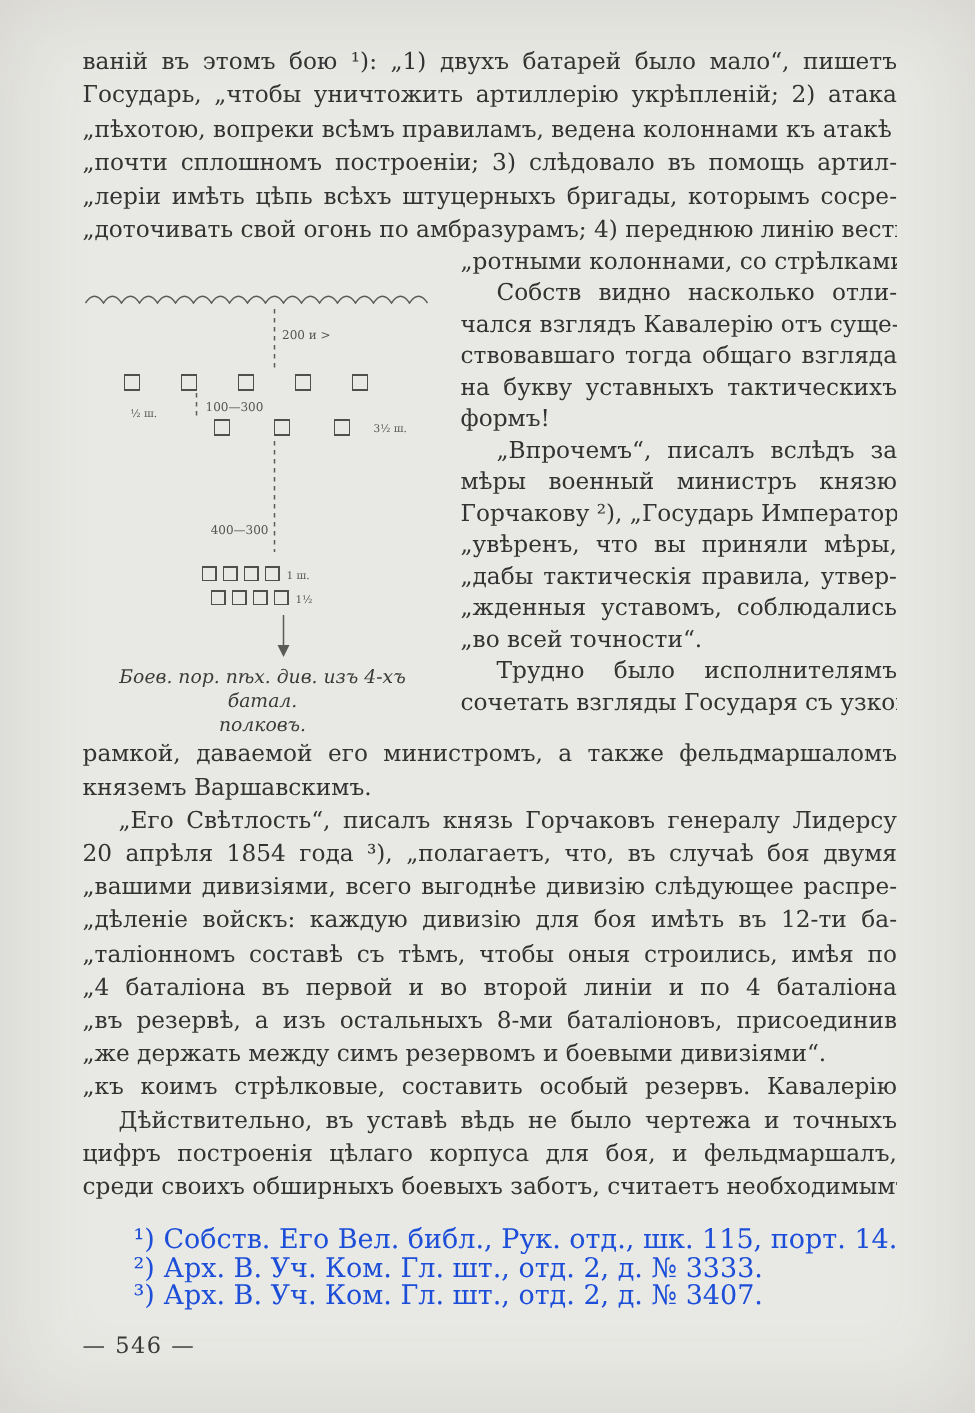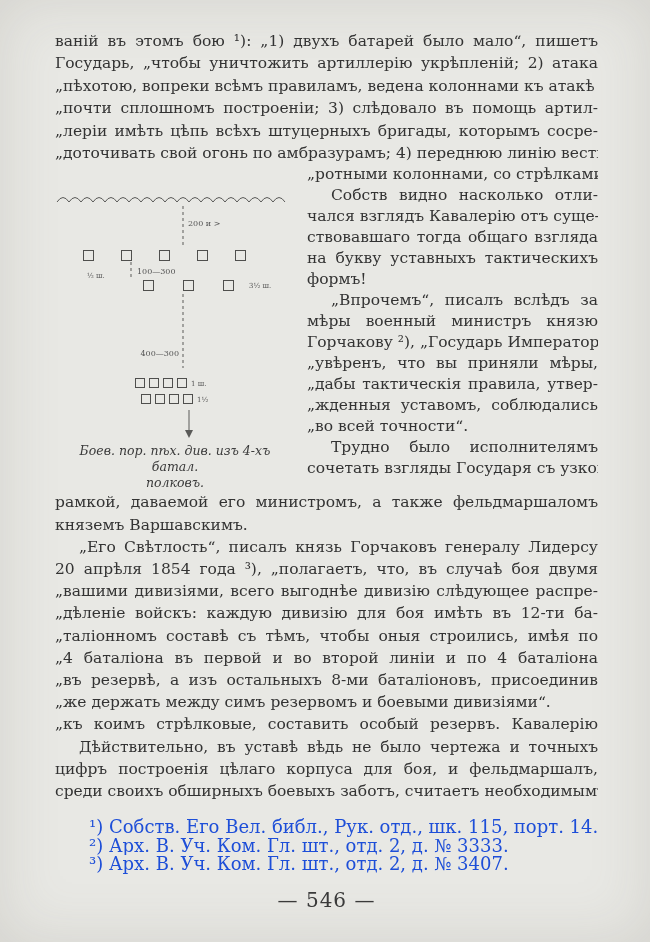--- a/index.html
+++ b/index.html
@@ -54,22 +54,21 @@
   }
   .footnote {
     font-size: 18px;
     line-height: 18.5px;
     color: #1d4ed8;
     white-space: nowrap;
     overflow: hidden;
   }
   .page-number {
     margin-top: 14px;
-    text-align: center;
-    font-size: 20px;
+    font-size: 15px;
     letter-spacing: 1px;
     color: #3a3a3a;
   }
   .diag-line { stroke:#5a5a58; fill:none; stroke-width:1; }
   .diag-dash { stroke:#5a5a58; fill:none; stroke-width:1; stroke-dasharray:3,3; }
   .diag-sq { stroke:#4f4f4d; fill:none; stroke-width:1; shape-rendering:crispEdges; }
   .diag-txt { font-family:"DejaVu Serif", serif; font-size:8px; fill:#555; }
   .diag-txt-sm { font-family:"DejaVu Serif", serif; font-size:7px; fill:#555; }
 </style>
 </head>

